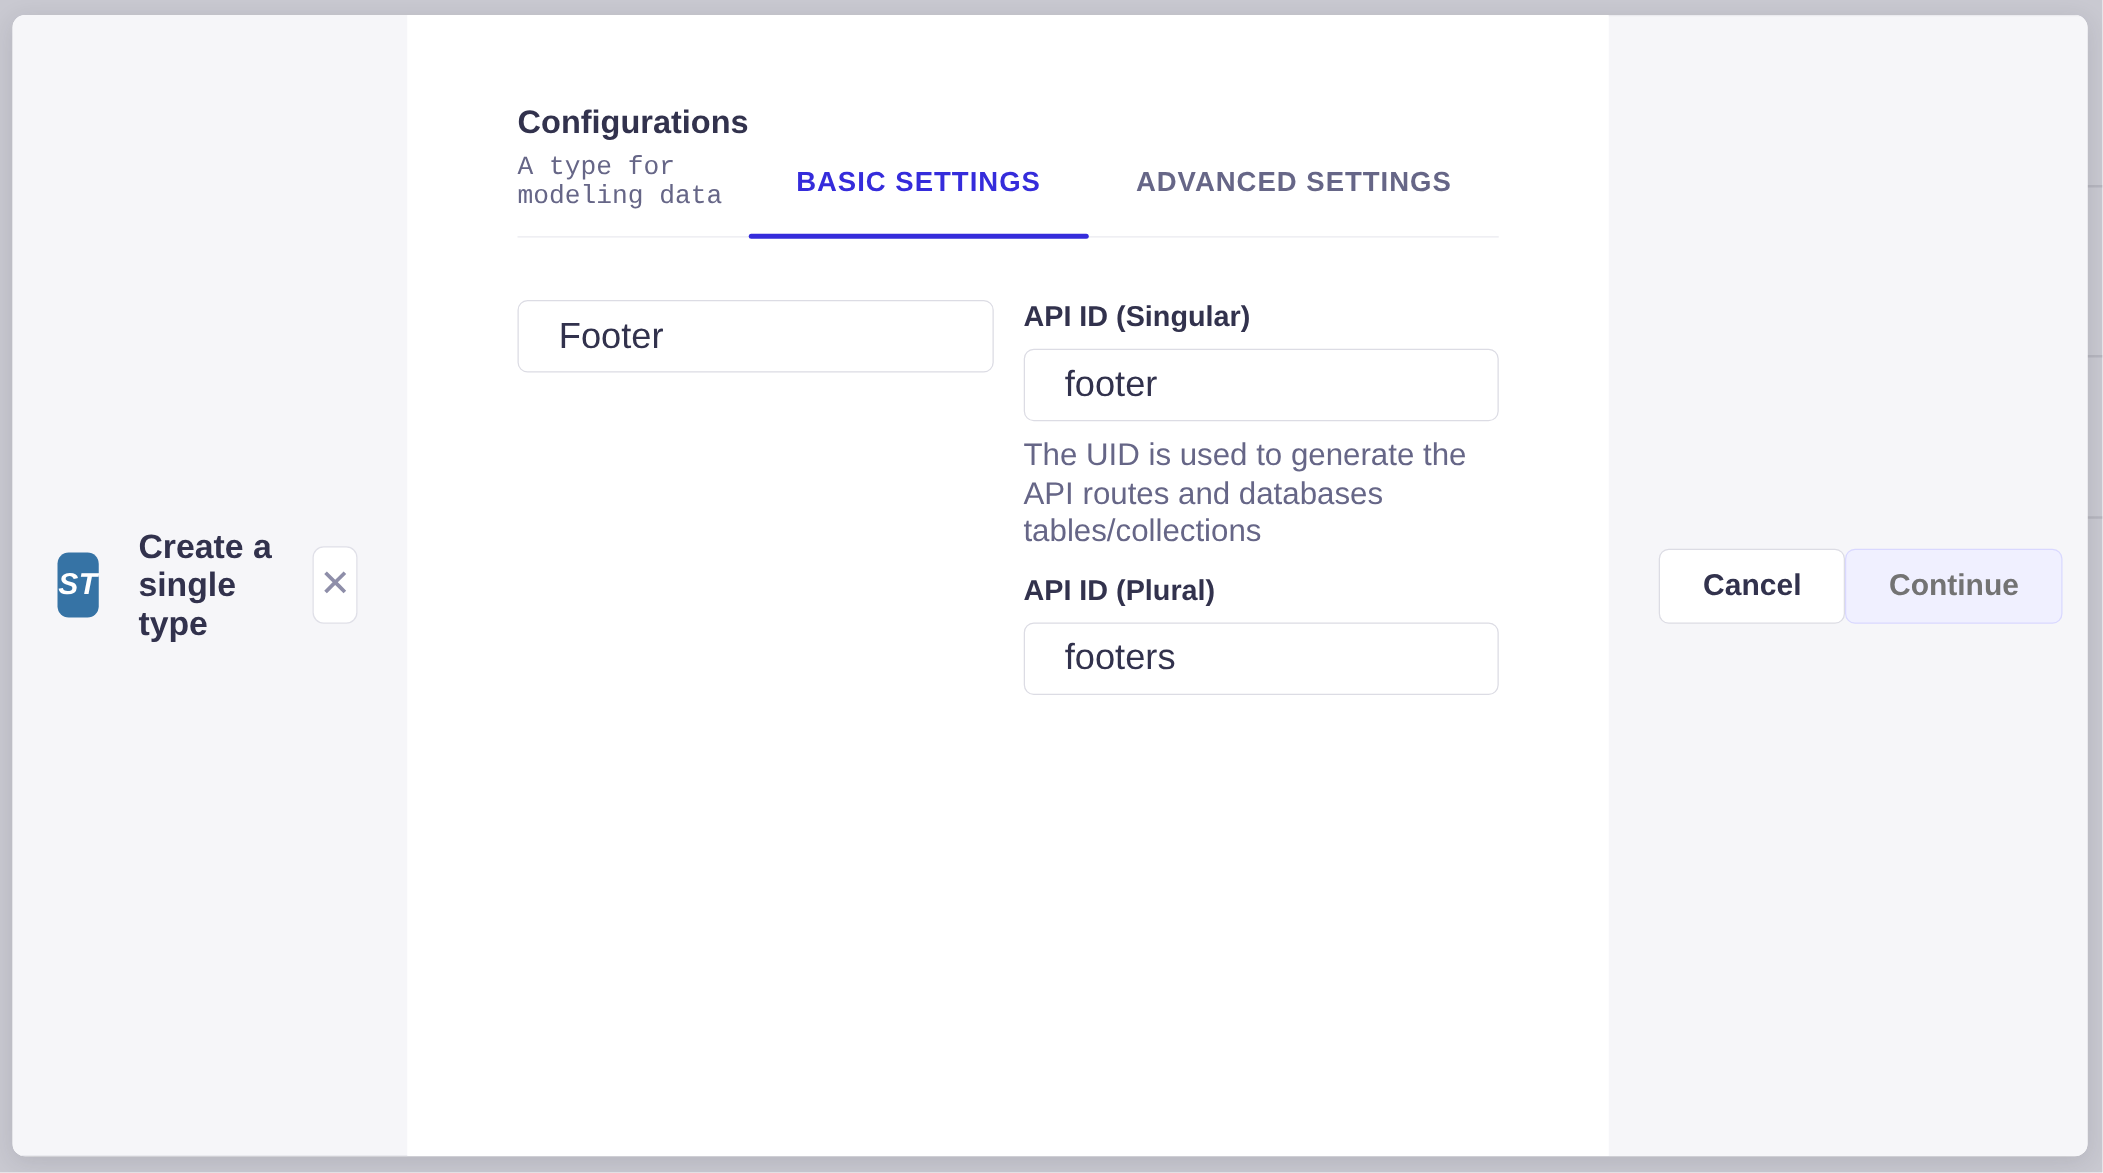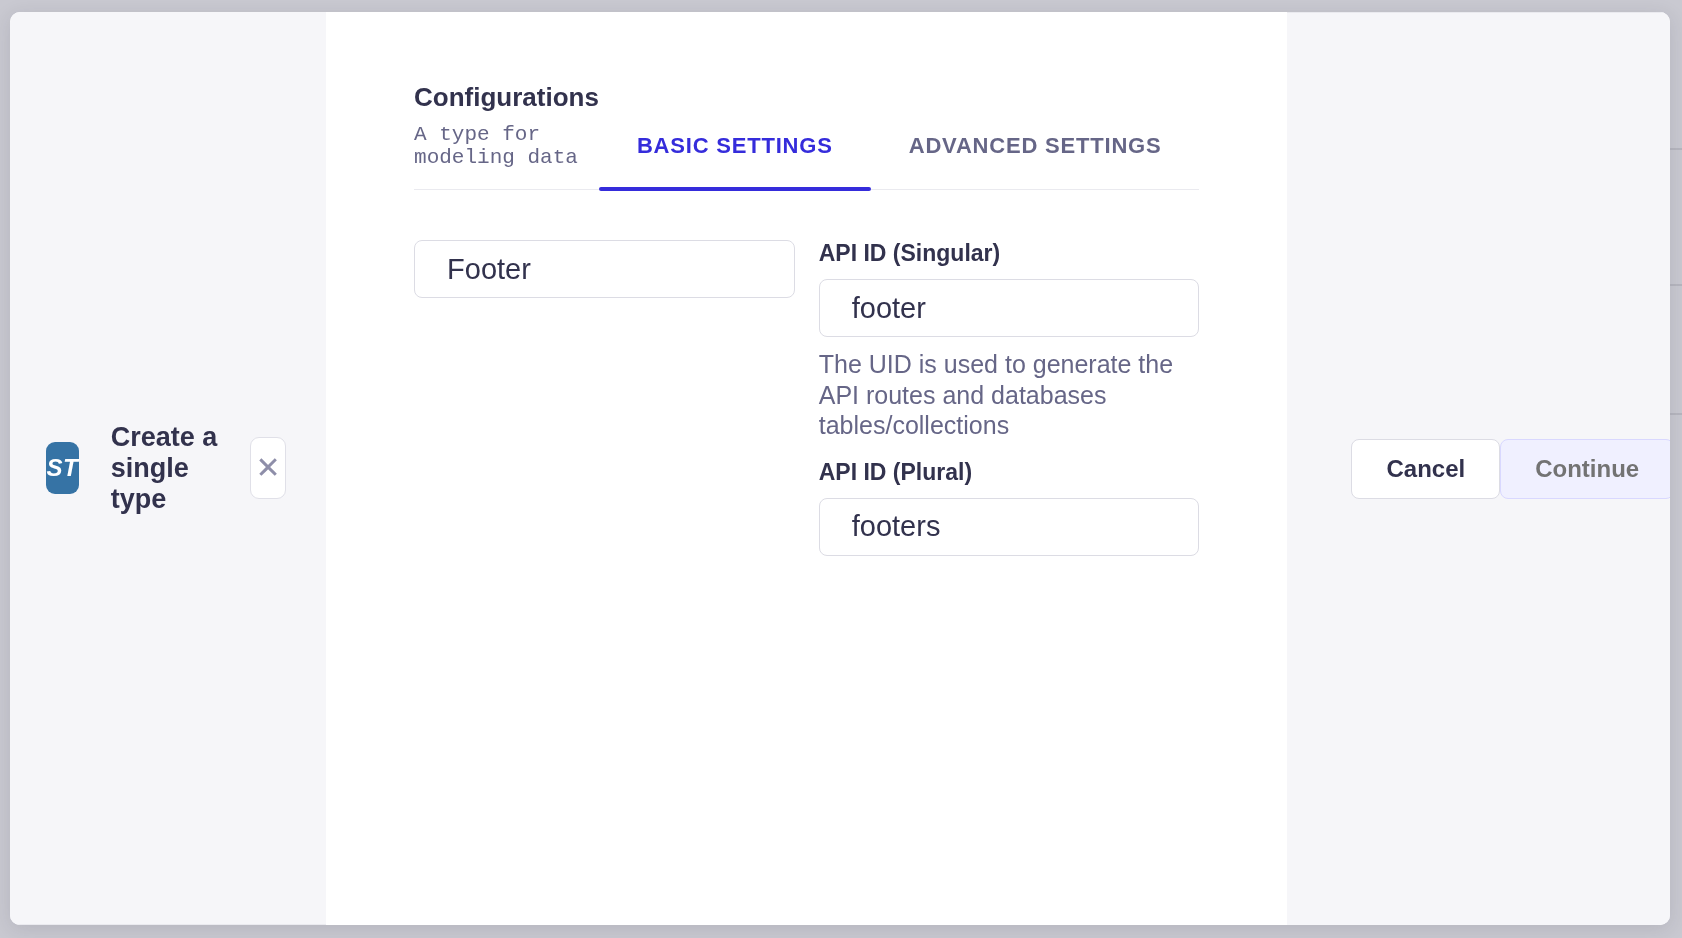--- a/index.html
+++ b/index.html
@@ -85,21 +85,21 @@
     background: #f6f6f9; border-top: 1px solid #eaeaef;
     display: flex; align-items: center; justify-content: space-between;
     padding: 0 40px;
   }
   .btn {
     height: 60px; border-radius: 8px;
     font-size: 24px; font-weight: bold;
     font-family: "Liberation Sans", sans-serif;
     cursor: pointer;
   }
-  .btn-cancel { background: #ffffff; border: 1px solid #dcdce4; color: #32324d; padding: 0 34px; margin-left: 24px; }
+  .btn-cancel { background: #ffffff; border: 1px solid #dcdce4; color: #32324d; padding: 0 34px; }
   .btn-continue { background: #f0f0ff; border: 1px solid #d9d8ff; color: #737373; padding: 0 34px; }
 </style>
 </head>
 <body>
 
 <div class="bg-line" style="top:148px"></div>
 <div class="bg-line" style="top:284px"></div>
 <div class="bg-line" style="top:413px"></div>
 
 <div class="modal">

